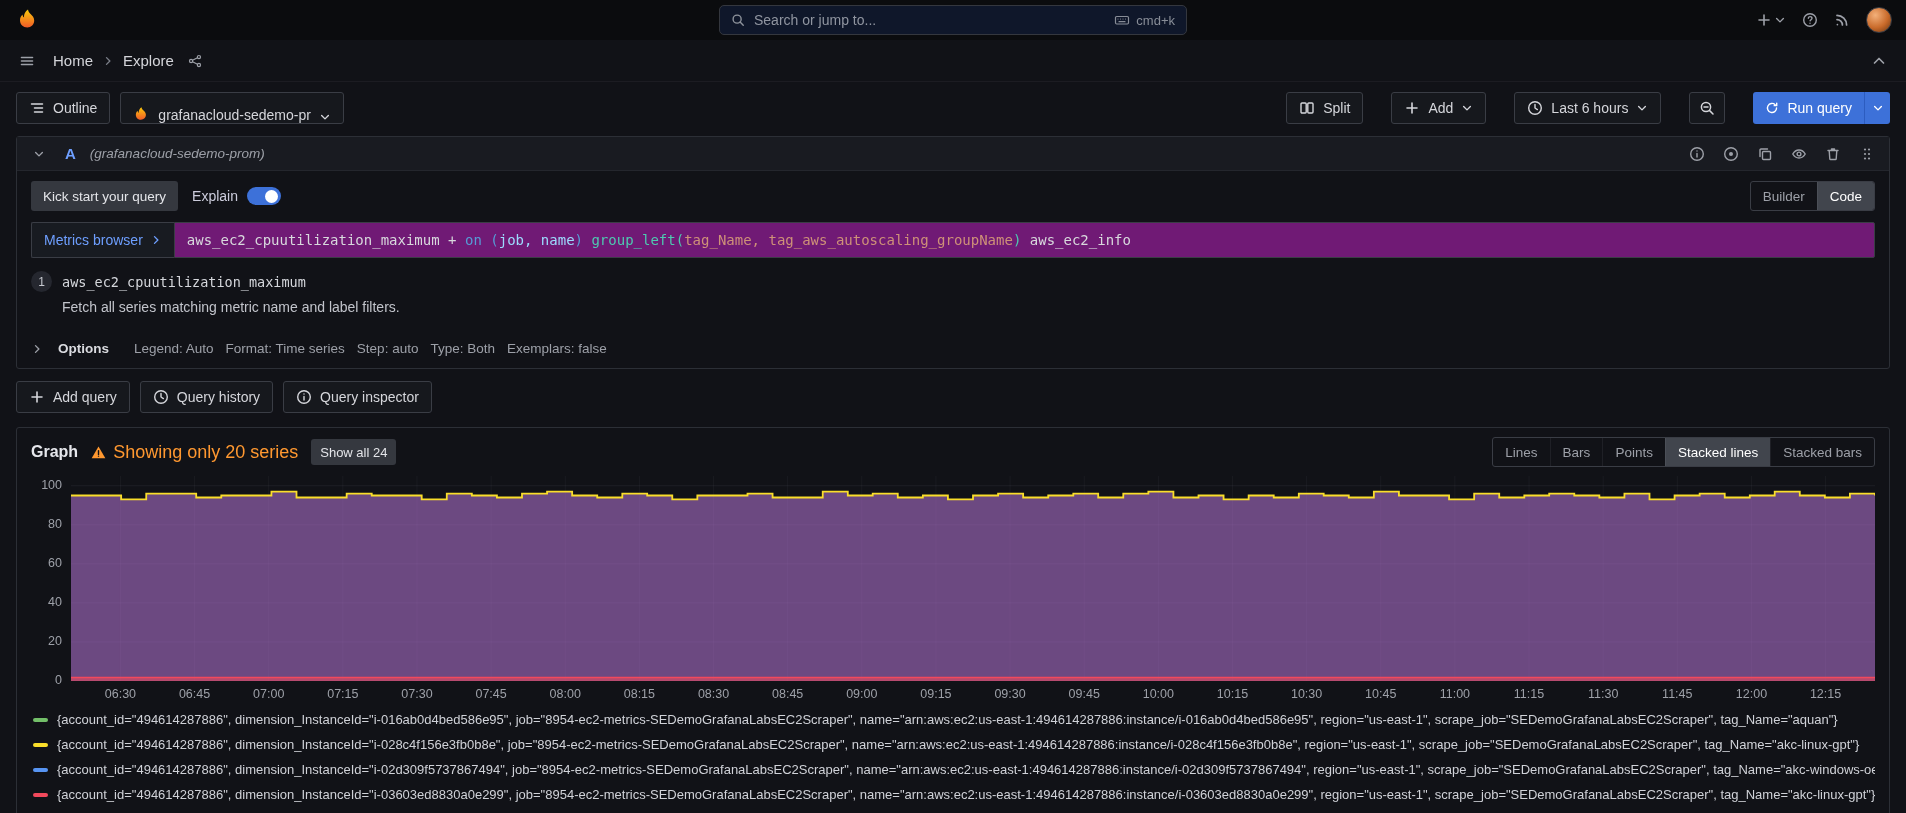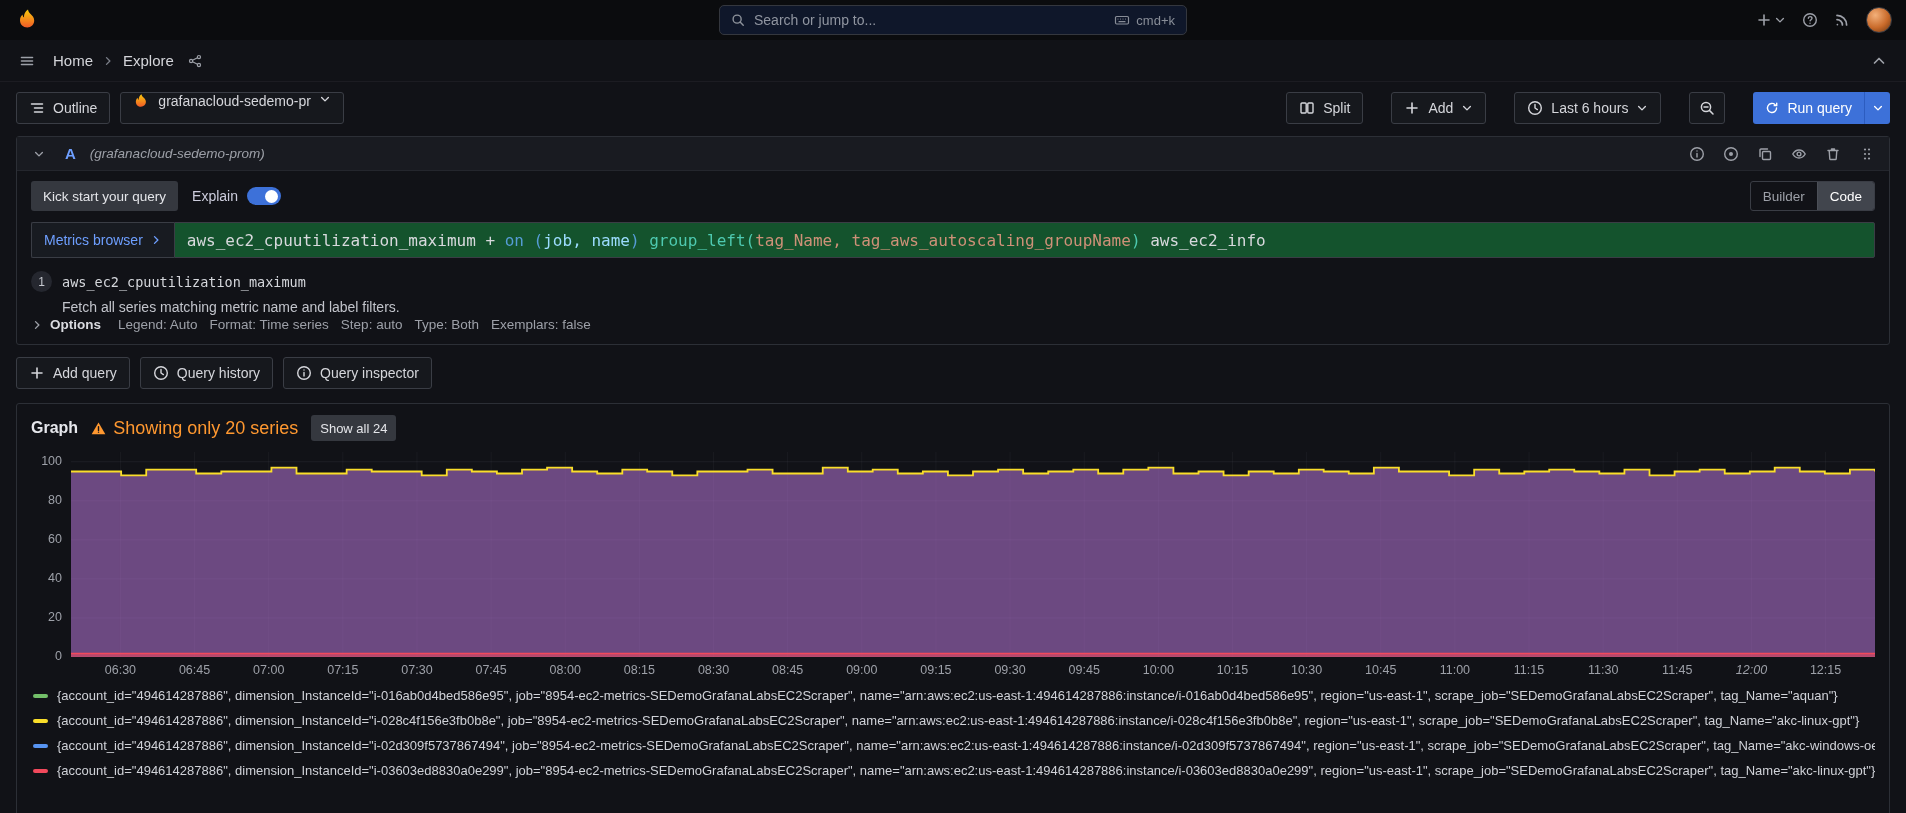--- a/index.html
+++ b/index.html
@@ -45,21 +45,21 @@
   .run-caret { display:flex; align-items:center; justify-content:center; width:26px; background:#3d71d9; border-left:1px solid #2c5cc0; color:#fff; cursor:pointer; }
 
   .ic { width:16px; height:16px; display:block; flex:none; }
   .ic14 { width:14px; height:14px; }
   .ic12 { width:12px; height:12px; }
   .iconbtn { width:24px; height:24px; display:flex; align-items:center; justify-content:center; color:#9da0a8; cursor:pointer; border-radius:2px; }
 
   
   .toolbar { display:flex; align-items:center; gap:10px; padding:10px 16px; }
   .toolbar .right { margin-left:auto; display:flex; align-items:center; gap:28px; }
-  .ds-picker { display:inline-flex; align-items:flex-start; gap:8px; }
+  .ds-picker { display:inline-flex; align-items:flex-end; gap:8px; }
 
   
   .panel { margin:2px 16px 0; border:1px solid #2c2f36; border-radius:3px; background:#111217; }
   .qheader { height:34px; display:flex; align-items:center; gap:10px; padding:0 10px; background:#191b21; border-bottom:1px solid #24262d; }
   .refid { color:#6e9fff; font-weight:600; font-size:15px; padding:0 4px; cursor:pointer; }
   .ds-hint { font-style:italic; color:#9da0a8; font-size:13.5px; }
   .spacer { flex:1; }
   .qbody { padding:10px 14px 12px; }
 
   .qrow1 { display:flex; align-items:center; gap:14px; }
@@ -67,35 +67,35 @@
   .toggle { width:34px; height:18px; border-radius:10px; background:#3d71d9; position:relative; cursor:pointer; }
   .toggle::after { content:""; position:absolute; top:2.5px; right:2.5px; width:13px; height:13px; border-radius:50%; background:#fff; }
   .seg-group { display:flex; border:1px solid #3a3d45; border-radius:3px; overflow:hidden; height:30px; }
   .seg { padding:0 12px; display:flex; align-items:center; font-size:13.5px; color:#9da0a8; cursor:pointer; border-left:1px solid rgba(204,204,220,0.08); }
   .seg:first-child { border-left:none; }
   .seg.active { background:#41454d; color:#fff; }
 
   .query-row { display:flex; margin-top:11px; height:36px; }
   .mb-label { display:flex; align-items:center; gap:7px; padding:0 12px; color:#6e9fff; font-size:14px;
               background:#181b21; border:1px solid #3a3d45; border-right:none; border-radius:2px 0 0 2px; cursor:pointer; }
-  .code-input { flex:1; display:flex; align-items:center; padding:16px 12px; background:#14532d;
-                border:1px solid #3a3d45; border-radius:0 2px 2px 0; font-size:16px; cursor:text; overflow:hidden; white-space:pre; }
+  .code-input { flex:1; display:flex; align-items:center; padding:16px 12px; background:#701a75;
+                border:1px solid #3a3d45; border-radius:0 2px 2px 0; font-size:14px; cursor:text; overflow:hidden; white-space:pre; }
   .tok { white-space:pre; }
   .tok-metric { color:#d8d9dd; } .tok-operator { color:#d8d9dd; }
   .tok-keyword { color:#569cd6; } .tok-label { color:#9cdcfe; }
   .tok-function { color:#4ec9b0; } .tok-attribute { color:#ce9178; }
   .tok-plain { color:#d8d9dd; }
 
   .explain-line { display:flex; align-items:center; gap:10px; margin-top:13px; }
   .line-badge { width:21px; height:21px; border-radius:50%; background:#25272f; color:#c6c8cf; font-size:12px;
                 display:flex; align-items:center; justify-content:center; }
   .explain-code { font-size:13.5px; color:#d5d7dc; }
   .explain-desc { margin:7px 0 0 31px; font-size:14px; color:#c2c4cb; }
 
-  .options-row { display:flex; align-items:center; gap:7px; margin-top:2px; font-size:13.5px; color:#9da0a8; cursor:pointer;text-align:center; }
+  .options-row { display:flex; align-items:center; gap:15px; margin-top:26px; font-size:13.5px; color:#9da0a8; cursor:pointer;text-align:center; }
   .options-label { color:#dadbe0; font-weight:600; margin-right:10px; font-size:13.5px; }
   .opt-item { margin-right:12px; }
 
   .actions-row { display:flex; gap:10px; padding:12px 16px; }
 
   
   .graph-panel { margin:2px 16px 0; border:1px solid #2c2f36; border-radius:3px; padding:8px 14px 0; height:420px; }
   .graph-header { height:32px; display:flex; align-items:center; gap:13px; }
   .graph-title { font-size:16px; font-weight:700; color:#e6e7ec; }
   .warning { display:flex; align-items:center; gap:7px; color:#ff9830; font-size:18px; }
@@ -390,20 +390,27 @@
   <div class="graph-header">
     <span class="graph-title">Graph</span>
     <span class="warning">
       <svg width="15" height="15" viewBox="0 0 16 16">
         <path d="M8 1.6L15.3 14H.7L8 1.6z" fill="#ff9830"></path>
         <path d="M8 6v4M8 11.9h.01" stroke="#111217" stroke-width="1.5" stroke-linecap="round"></path>
       </svg>
       <span>Showing only 20 series</span>
     </span>
     <button class="btn solid small">Show all 24</button>
+    <div class="seg-group viz-group" id="viz-group">
+        <span class="seg">Lines</span>
+        <span class="seg">Bars</span>
+        <span class="seg">Points</span>
+        <span class="seg active">Stacked lines</span>
+        <span class="seg">Stacked bars</span>
+      </div>
   </div>
 
   <div class="chart-wrap">
     <div class="y-gutter" id="y-axis">
         <div class="y-label" style="top: calc(100% - 8px);">0</div>
         <div class="y-label" style="top: calc(80.9524% - 8px);">20</div>
         <div class="y-label" style="top: calc(61.9048% - 8px);">40</div>
         <div class="y-label" style="top: calc(42.8571% - 8px);">60</div>
         <div class="y-label" style="top: calc(23.8095% - 8px);">80</div>
         <div class="y-label" style="top: calc(4.7619% - 8px);">100</div>
@@ -463,21 +470,21 @@
       <div class="x-label" style="left: 52.0548%;">09:30</div>
       <div class="x-label" style="left: 56.1644%;">09:45</div>
       <div class="x-label" style="left: 60.274%;">10:00</div>
       <div class="x-label" style="left: 64.3836%;">10:15</div>
       <div class="x-label" style="left: 68.4932%;">10:30</div>
       <div class="x-label" style="left: 72.6027%;">10:45</div>
       <div class="x-label" style="left: 76.7123%;">11:00</div>
       <div class="x-label" style="left: 80.8219%;">11:15</div>
       <div class="x-label" style="left: 84.9315%;">11:30</div>
       <div class="x-label" style="left: 89.0411%;">11:45</div>
-      <div class="x-label" style="left: 93.1507%; font-style: italic;">12:00</div>
+      <div class="x-label" style="left: 93.1507%;">12:00</div>
       <div class="x-label" style="left: 97.2603%;">12:15</div>
     </div>
 
   <div class="legend" id="chart-legend">
       <div class="legend-row">
         <span class="legend-swatch" style="background: rgb(115, 191, 105);"></span>
         <span>{account_id="494614287886", dimension_InstanceId="i-016ab0d4bed586e95", job="8954-ec2-metrics-SEDemoGrafanaLabsEC2Scraper", name="arn:aws:ec2:us-east-1:494614287886:instance/i-016ab0d4bed586e95", region="us-east-1", scrape_job="SEDemoGrafanaLabsEC2Scraper", tag_Name="aquan"}</span>
       </div>
       <div class="legend-row">
         <span class="legend-swatch" style="background: rgb(250, 222, 42);"></span>

